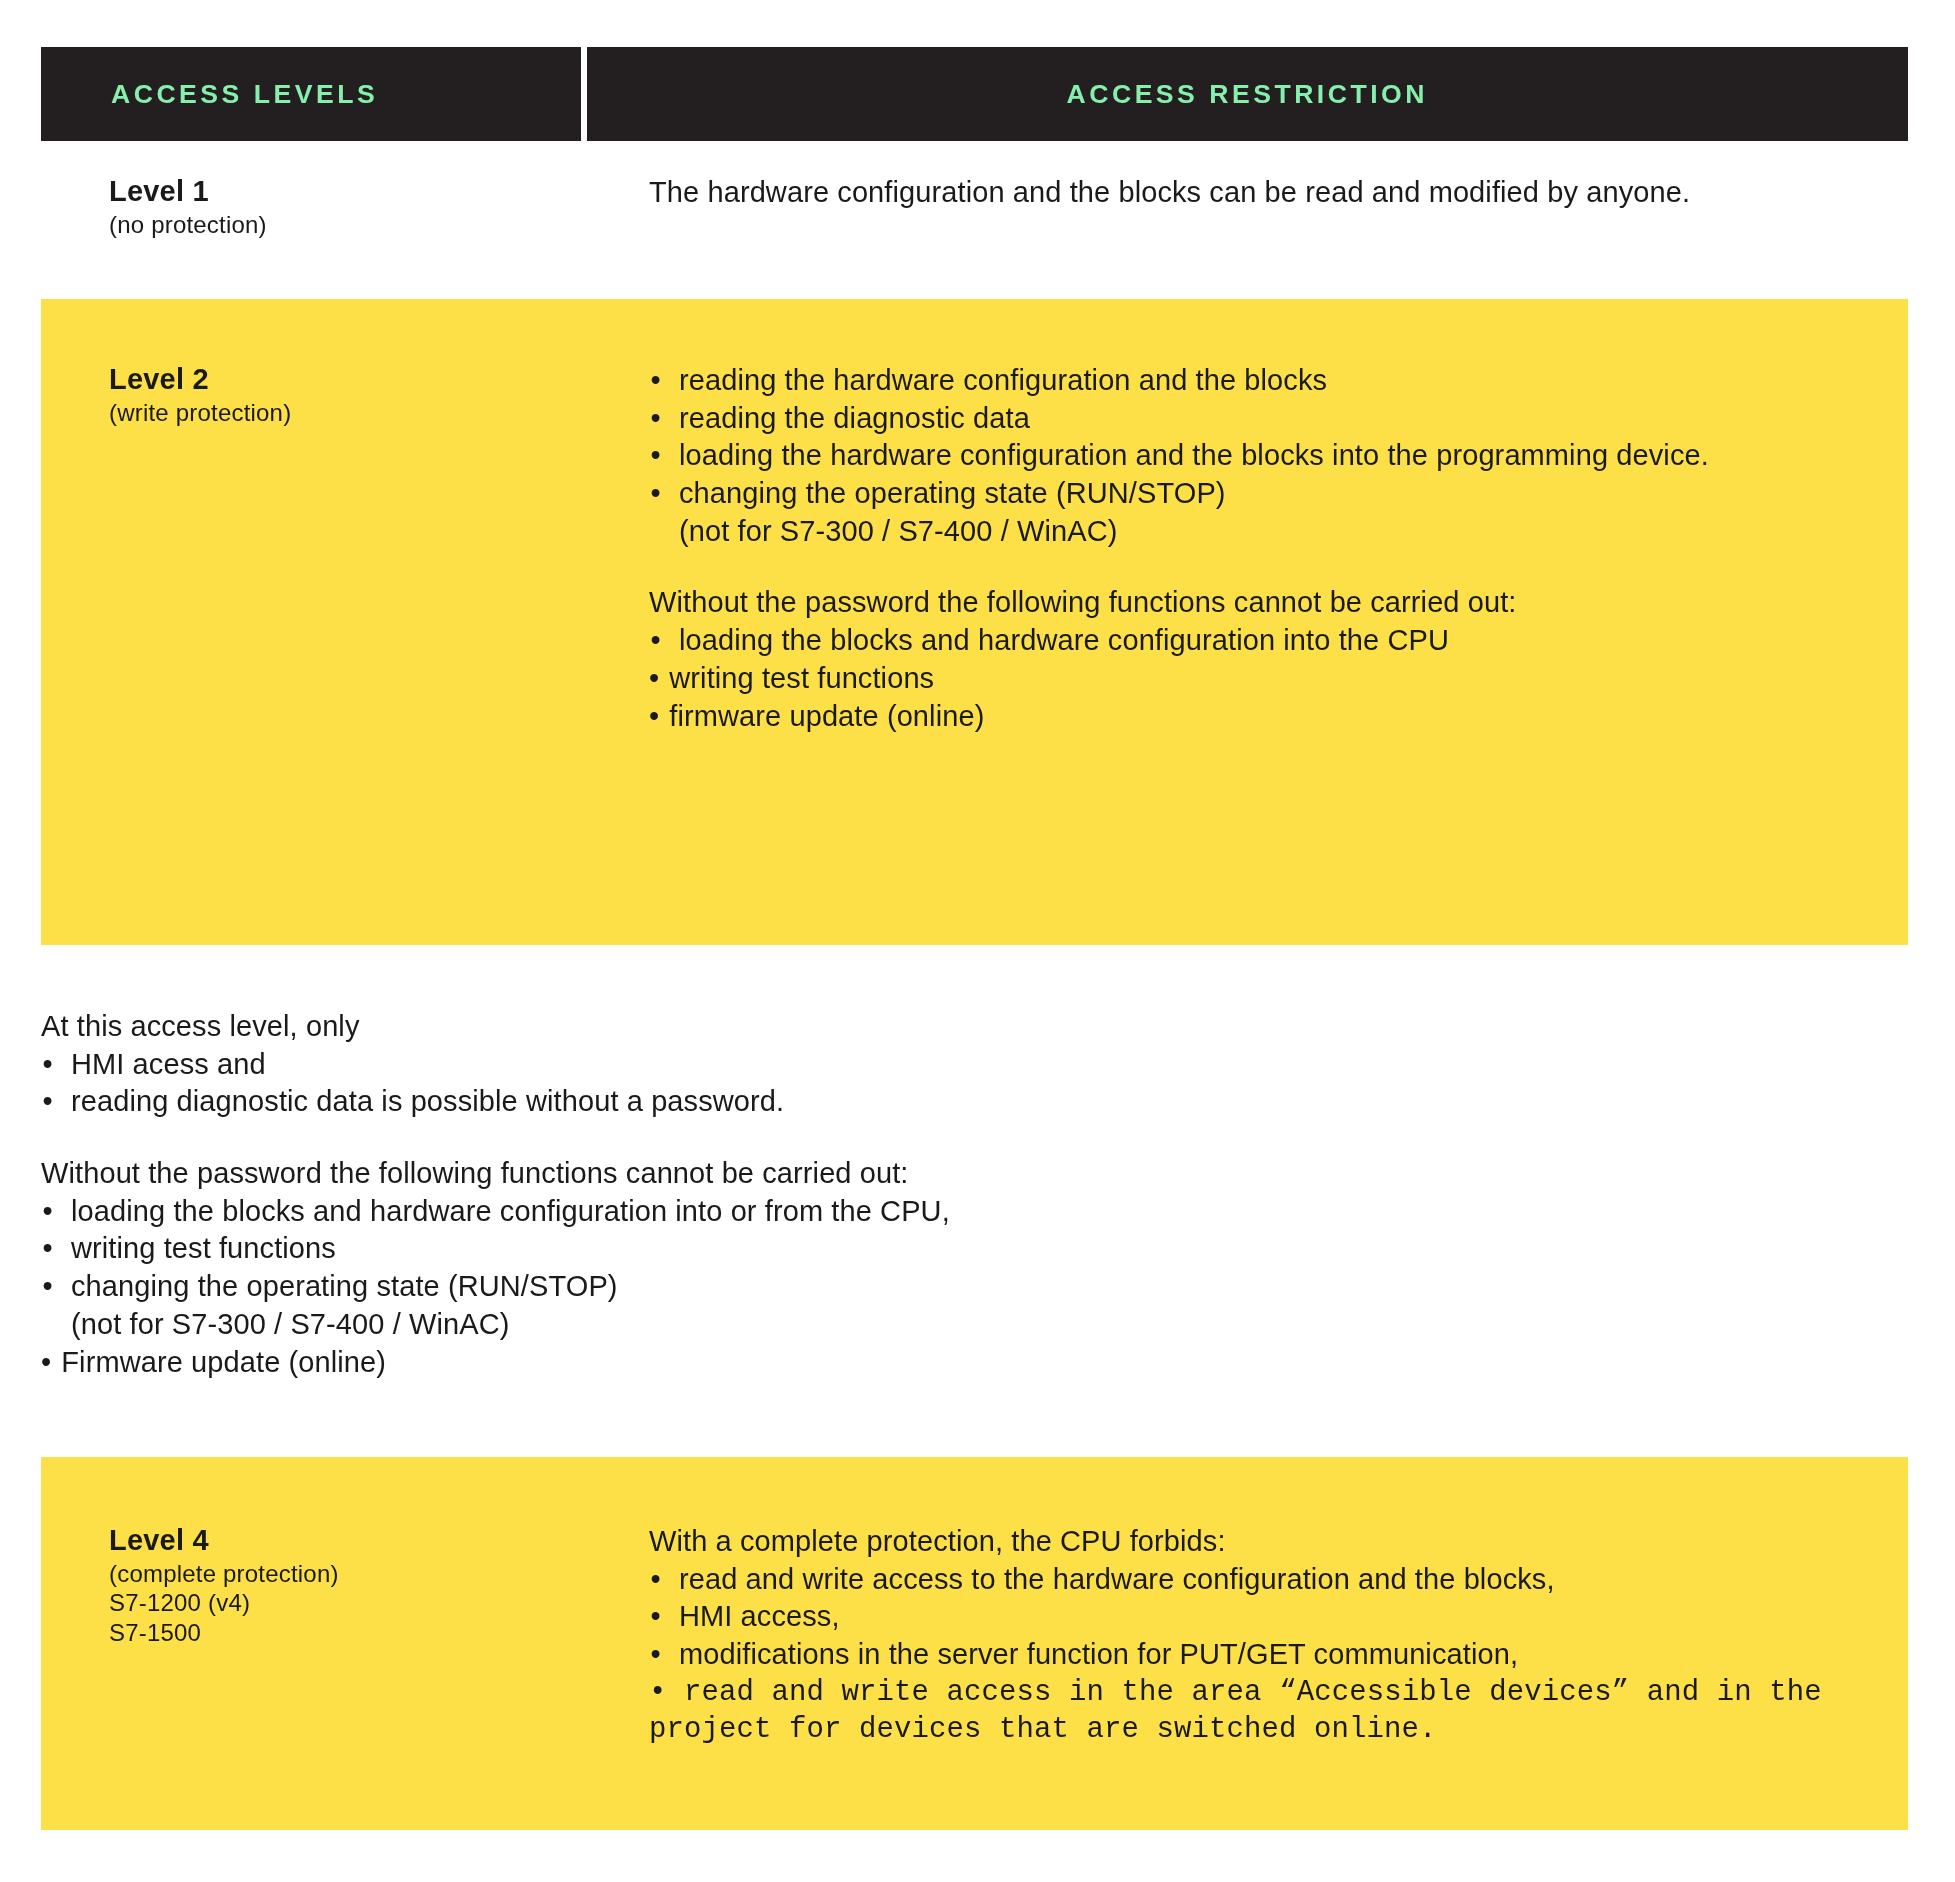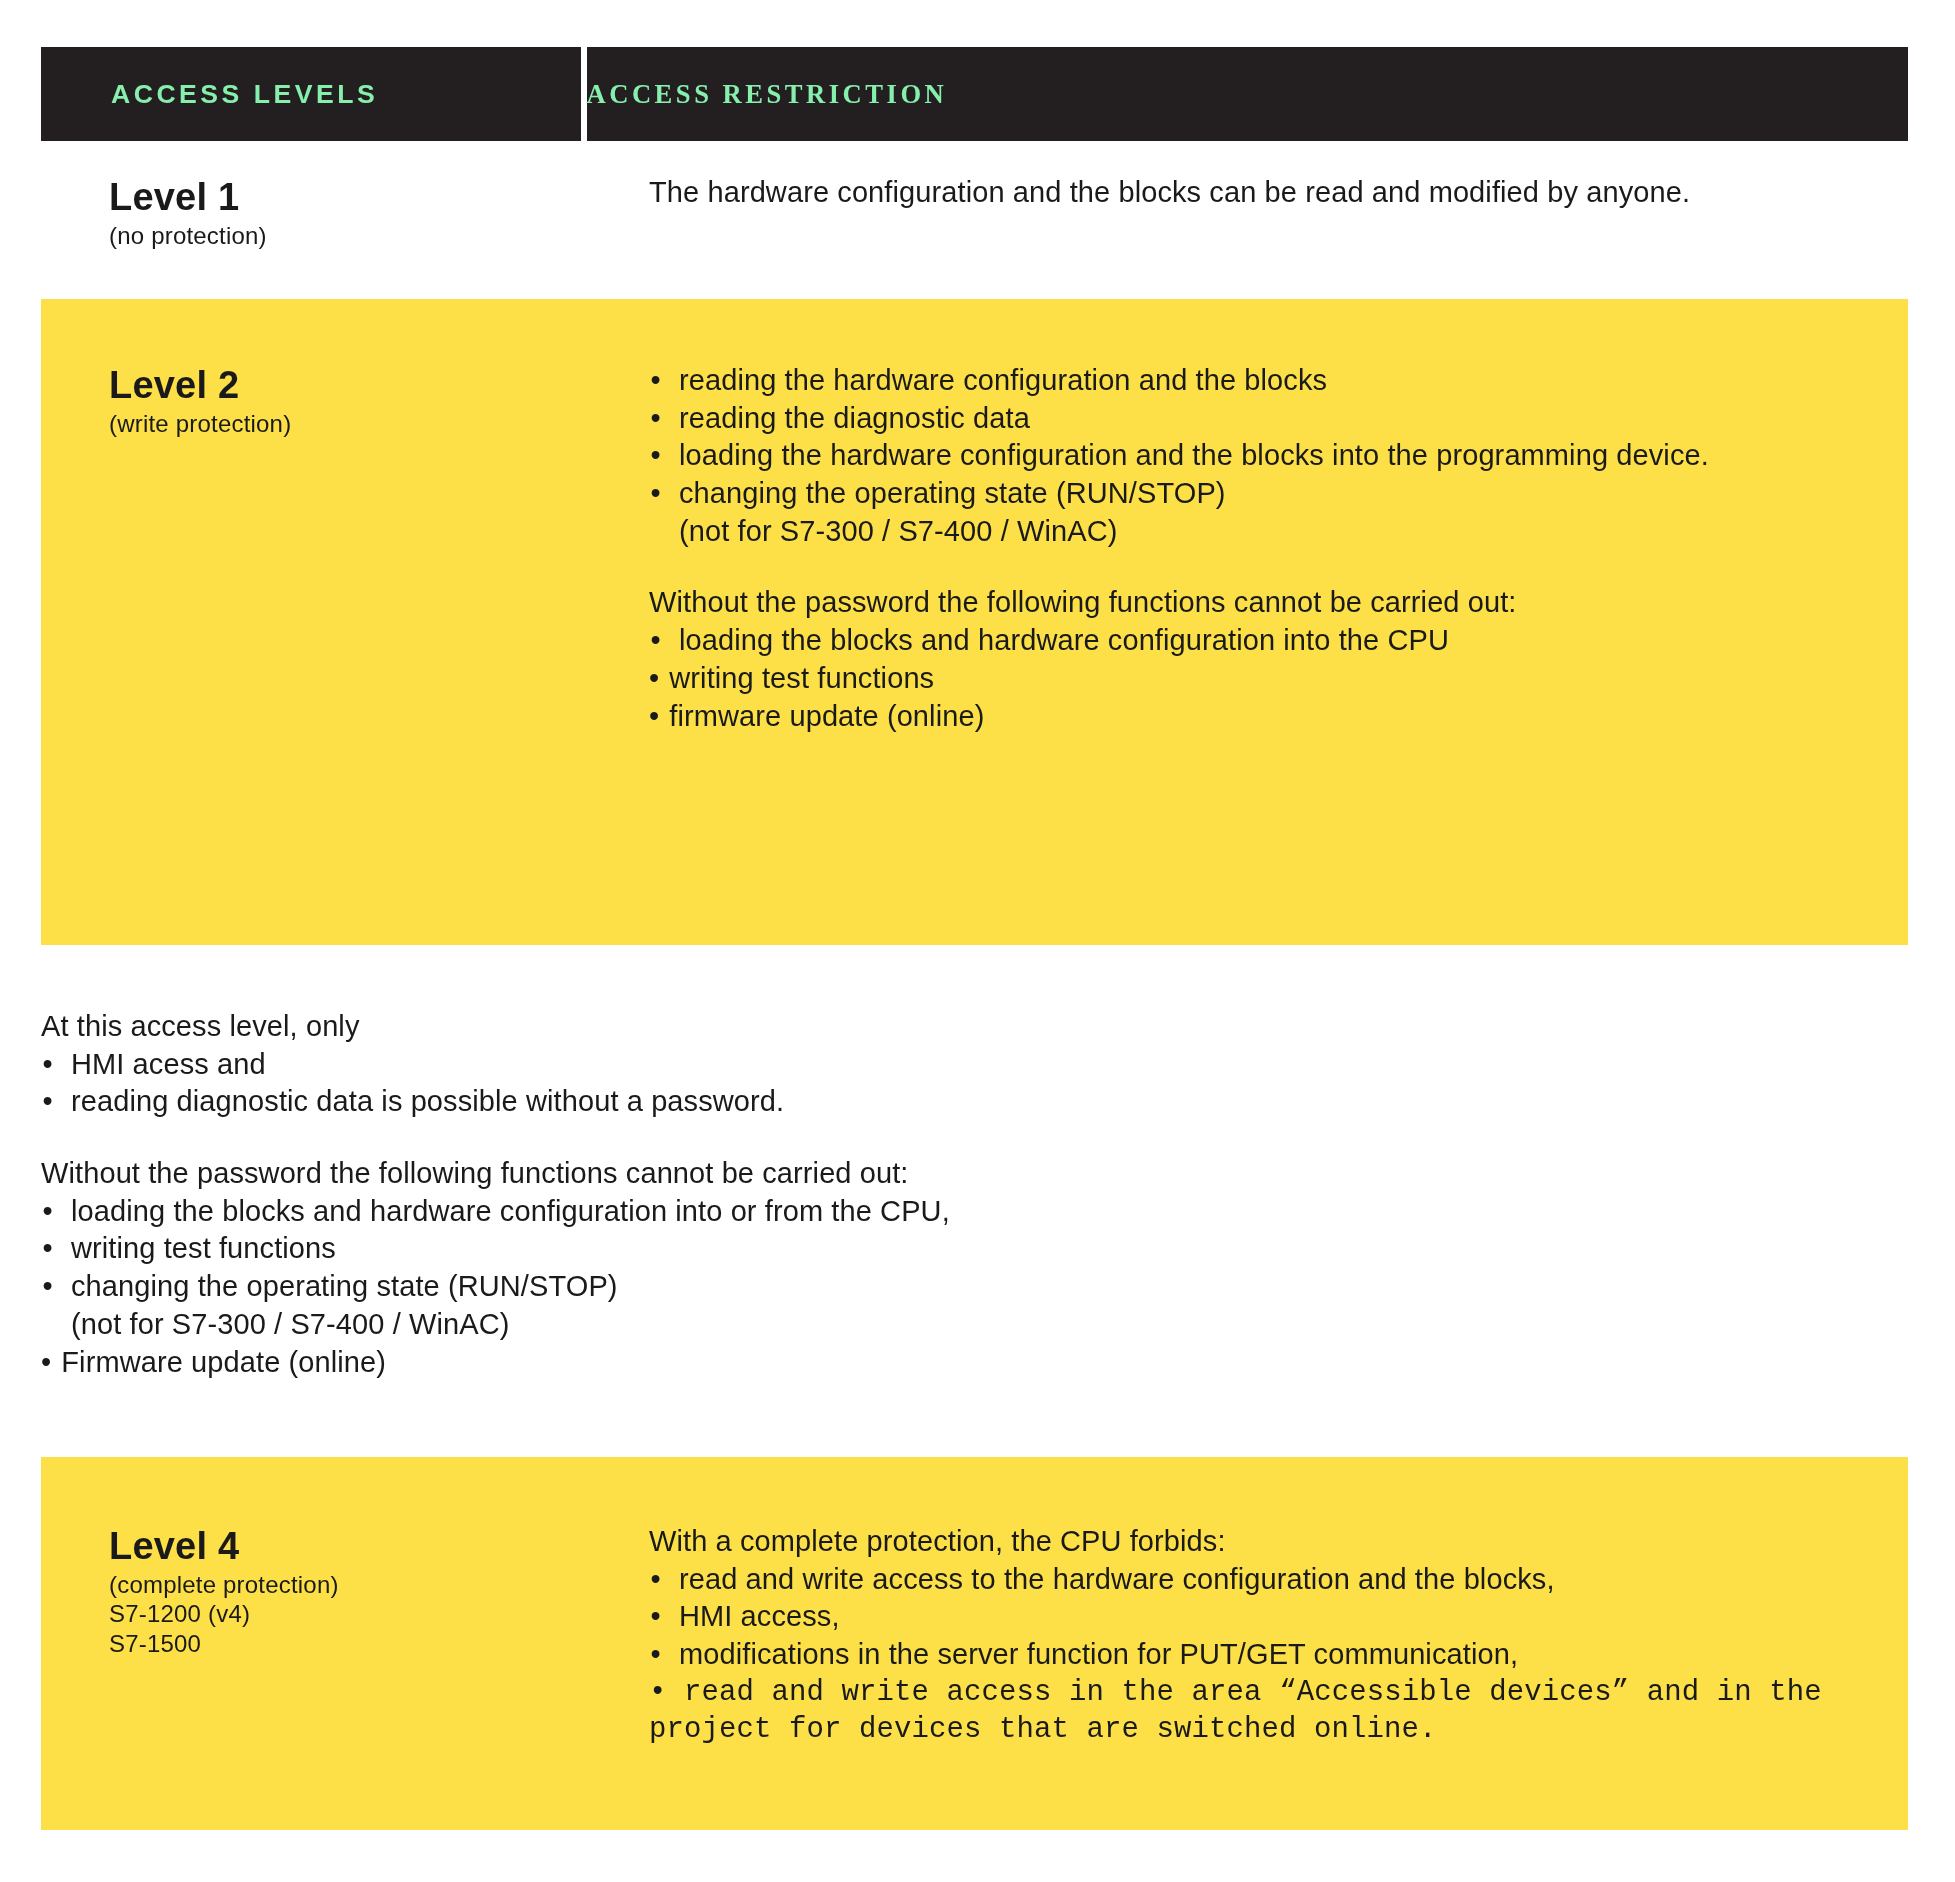--- a/index.html
+++ b/index.html
@@ -41,22 +41,21 @@
     width: 540px;
     justify-content: flex-start;
     padding-left: 70px;
   }
   .th-gap {
     width: 5.5px;
     background: #ffffff;
   }
   .th-right {
     flex: 1;
-    justify-content: flex-start;
-    font-family: Liberation Serif, serif;
+    justify-content: center;
   }
   .th-text {
     color: #86efac;
     font-size: 26.6px;
     font-weight: bold;
     letter-spacing: 3.5px;
     text-transform: uppercase;
     line-height: 1;
   }
 
@@ -82,21 +81,21 @@
     padding-left: 68px;
     flex-shrink: 0;
   }
   .cell-restriction {
     flex: 1;
     box-sizing: border-box;
     padding-right: 31px;
   }
 
   .level-title {
-    font-size: 38px;
+    font-size: 29px;
     font-weight: bold;
     line-height: 1.23;
     letter-spacing: 0.2px;
   }
   .level-sub {
     font-size: 24px;
     font-weight: normal;
     line-height: 1.23;
     letter-spacing: 0.2px;
   }

